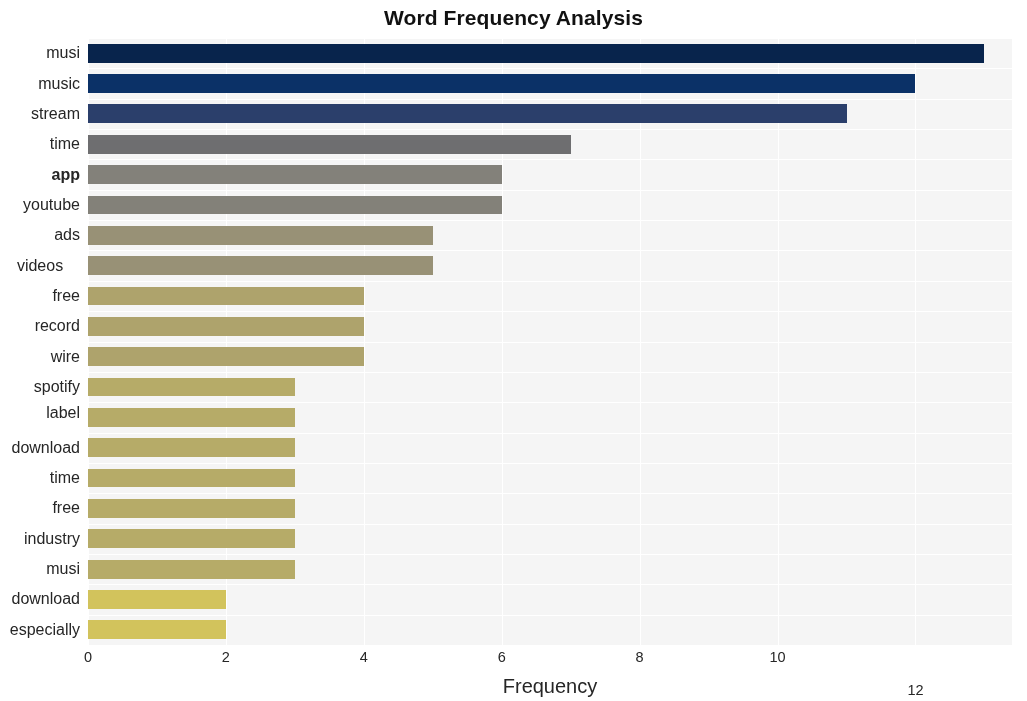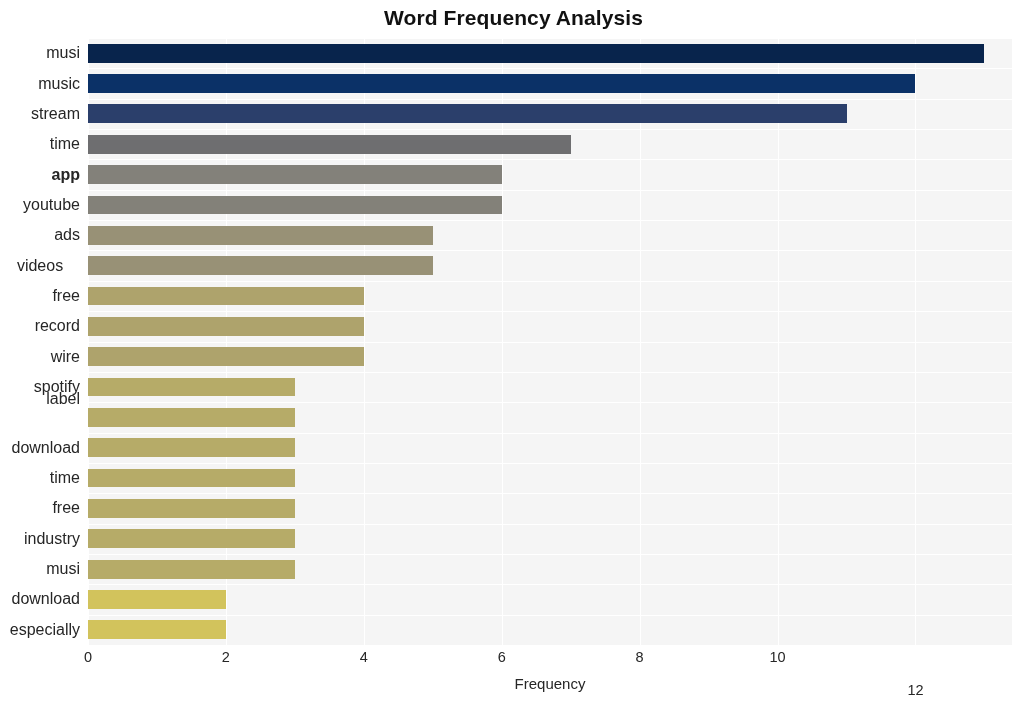--- a/index.html
+++ b/index.html
@@ -103,21 +103,21 @@
     font-size: 14.5px;
     color: #262626;
     line-height: 1;
   }
   #xaxis-label {
     position: absolute;
     left: 88px;
     top: 675px;
     width: 924px;
     text-align: center;
-    font-size: 15px;
+    font-size: 20px;
     color: #262626;
   }
 </style>
 </head>
 <body>
 
 <div id="figure">
 
   <div id="chart-title">Word Frequency Analysis</div>
 
@@ -182,21 +182,21 @@
       <div class="ytick" style="top: 67.875px;">stream</div>
       <div class="ytick" style="top: 98.225px;">time</div>
       <div class="ytick" style="top: 128.575px; font-weight: bold;">app</div>
       <div class="ytick" style="top: 158.925px;">youtube</div>
       <div class="ytick" style="top: 189.275px;">ads</div>
       <div class="ytick" style="top: 219.625px; text-align: center;">videos</div>
       <div class="ytick" style="top: 249.975px;">free</div>
       <div class="ytick" style="top: 280.325px;">record</div>
       <div class="ytick" style="top: 310.675px;">wire</div>
       <div class="ytick" style="top: 341.025px;">spotify</div>
-      <div class="ytick" style="top: 353px;">label</div>
+      <div class="ytick" style="top: 367px;">label</div>
       <div class="ytick" style="top: 401.725px;">download</div>
       <div class="ytick" style="top: 432.075px;">time</div>
       <div class="ytick" style="top: 462.425px;">free</div>
       <div class="ytick" style="top: 492.775px;">industry</div>
       <div class="ytick" style="top: 523.125px;">musi</div>
       <div class="ytick" style="top: 553.475px;">download</div>
       <div class="ytick" style="top: 583.825px;">especially</div>
     </div>
   <div id="xlabels">
       <div class="xtick" style="left: 0px;">0</div>

